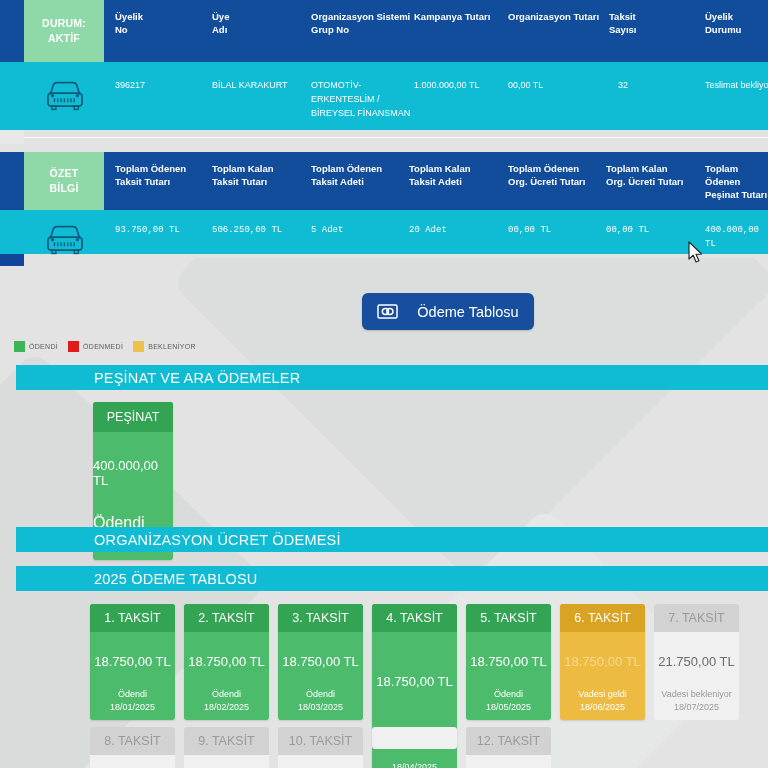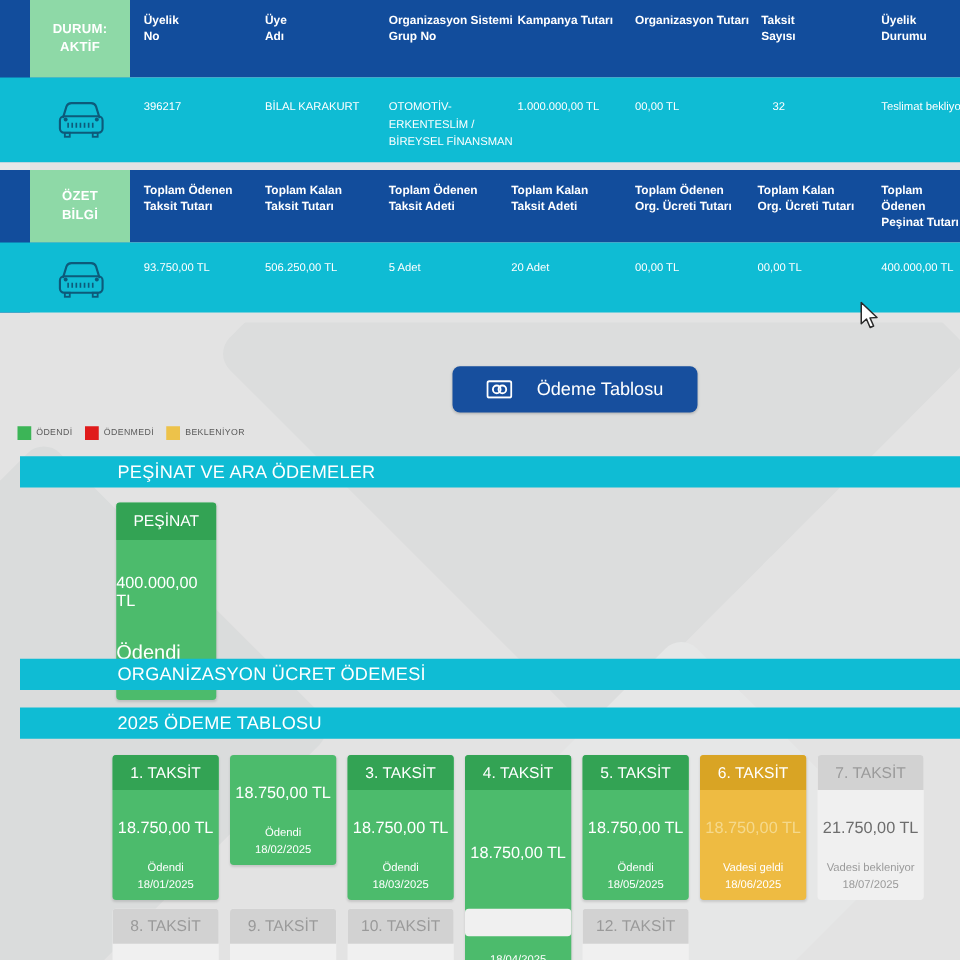--- a/index.html
+++ b/index.html
@@ -128,21 +128,21 @@
     position: absolute; left: 24px; right: 0;
     top: 50%;
     height: 1px;
     background: #ffffff;
   }
 
   
   .btn-odeme {
     position: absolute;
     left: 362px; top: 293px;
-    width: 196px; height: 37px;
+    width: 172px; height: 37px;
     background: #174f9e;
     border: none;
     border-radius: 6px;
     color: #ffffff;
     font-size: 14.5px;
     display: flex;
     align-items: center;
     justify-content: center;
     gap: 19px;
     cursor: pointer;
@@ -320,21 +320,21 @@
       <div class="td" style="left:585px;margin-left:33px;">32</div>
       <div class="td" style="left:705px;width:120px;white-space:nowrap;">Teslimat bekliyor</div>
     </div>
   </div>
 
   <div class="gap-strip" style="top:130px;height:14px;">
     <div class="rail"></div>
     <div class="line"></div>
   </div>
 
-  <div class="table-block" style="top:136px;height:114px;">
+  <div class="table-block" style="top:152px;height:114px;">
     <div class="left-rail" style="top:0;height:114px;"></div>
 
     <div class="thead" style="height:58px;">
       <div class="status-cell" style="height:58px;">
         <span>ÖZET</span>
         <span>BİLGİ</span>
       </div>
       <div class="th" style="left:115px;">Toplam Ödenen
 Taksit Tutarı</div>
       <div class="th" style="left:212px;">Toplam Kalan
@@ -344,21 +344,21 @@
       <div class="th" style="left:409px;">Toplam Kalan
 Taksit Adeti</div>
       <div class="th" style="left:508px;">Toplam Ödenen
 Org. Ücreti Tutarı</div>
       <div class="th" style="left:606px;">Toplam Kalan
 Org. Ücreti Tutarı</div>
       <div class="th" style="left:705px;">Toplam Ödenen
 Peşinat Tutarı</div>
     </div>
 
-    <div class="trow" style="height:56px;">
+    <div class="trow" style="height:44px;font-family:Liberation Mono, monospace;">
       <svg class="car-icon" style="top:10px;" viewBox="0 0 64 56">
         <path d="M10 26 L14 13 Q15.5 9 20 9 L44 9 Q48.5 9 50 13 L54 26" fill="none" stroke="#0d5a7a" stroke-width="2.6" stroke-linecap="round"></path>
         <rect x="6" y="25" width="52" height="20" rx="5" fill="none" stroke="#0d5a7a" stroke-width="2.6"></rect>
         <line x1="16" y1="33" x2="16" y2="39" stroke="#0d5a7a" stroke-width="2"></line>
         <line x1="21" y1="33" x2="21" y2="39" stroke="#0d5a7a" stroke-width="2"></line>
         <line x1="26" y1="33" x2="26" y2="39" stroke="#0d5a7a" stroke-width="2"></line>
         <line x1="31" y1="33" x2="31" y2="39" stroke="#0d5a7a" stroke-width="2"></line>
         <line x1="36" y1="33" x2="36" y2="39" stroke="#0d5a7a" stroke-width="2"></line>
         <line x1="41" y1="33" x2="41" y2="39" stroke="#0d5a7a" stroke-width="2"></line>
         <line x1="46" y1="33" x2="46" y2="39" stroke="#0d5a7a" stroke-width="2"></line>
@@ -420,20 +420,21 @@
     <span>2025 ÖDEME TABLOSU</span>
   </div>
 
   <div class="pay-card state-paid" style="left:90px;top:604px;">
     <div class="pc-head">1. TAKSİT</div>
     <div class="pc-amount">18.750,00 TL</div>
     <div class="pc-status">Ödendi</div>
     <div class="pc-date">18/01/2025</div>
   </div>
   <div class="pay-card state-paid" style="left:184px;top:604px;">
+    <div class="pc-head">2. TAKSİT</div>
     <div class="pc-amount">18.750,00 TL</div>
     <div class="pc-status">Ödendi</div>
     <div class="pc-date">18/02/2025</div>
   </div>
   <div class="pay-card state-paid" style="left:278px;top:604px;">
     <div class="pc-head">3. TAKSİT</div>
     <div class="pc-amount">18.750,00 TL</div>
     <div class="pc-status">Ödendi</div>
     <div class="pc-date">18/03/2025</div>
   </div>

